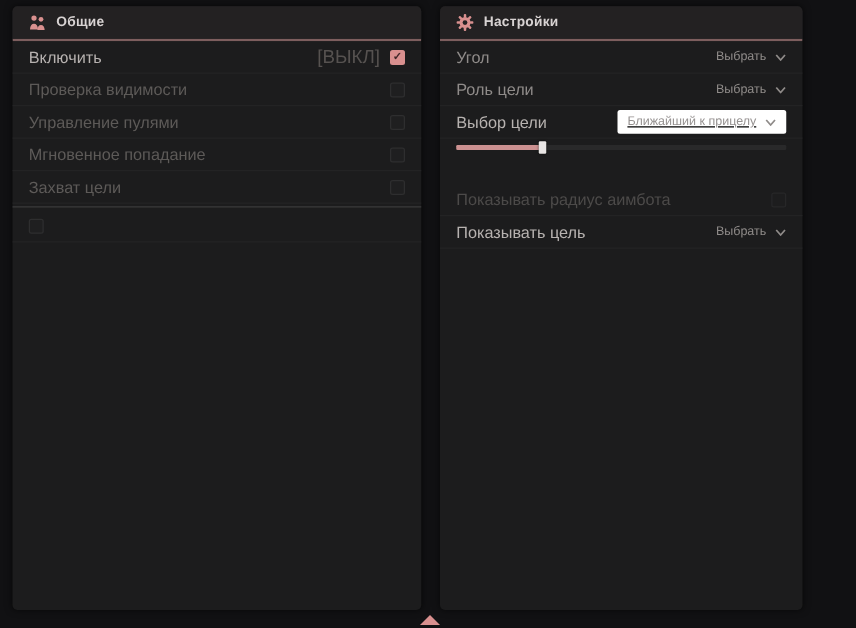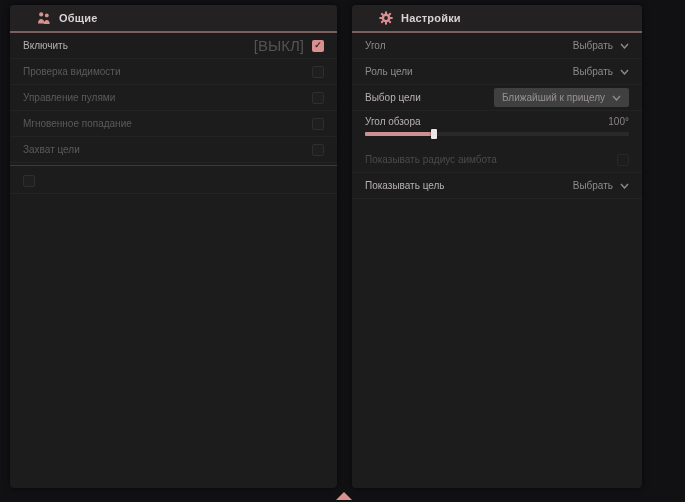--- a/index.html
+++ b/index.html
@@ -12,53 +12,53 @@
   .panel{
     position:absolute;top:5px;height:483px;
     background:#1c1c1d;border-radius:4px;
     box-shadow:0 0 6px rgba(0,0,0,.6);
   }
   #panel-left{left:10px;width:327px;}
   #panel-right{left:352px;width:290px;}
 
   .panel-header{
     height:26px;display:flex;align-items:center;gap:8px;
-    padding:0 27px;background:#232122;
+    padding:0 13px;background:#232122;
     border-bottom:2px solid #7d5e5e;
     border-radius:4px 4px 0 0;
   }
   .panel-title{font-size:11px;font-weight:bold;color:#d8d3d3;letter-spacing:.2px;}
   .hdr-icon{width:14px;height:14px;flex:0 0 auto;}
 
   .rows{padding:0;}
   .row{
     height:25px;display:flex;align-items:center;
     padding:0 13px;position:relative;
     border-bottom:1px solid #232324;
   }
-  .row .label{font-size:10px;flex:1 1 auto;white-space:nowrap;overflow:hidden;}
+  .row .label{font-size:13px;flex:1 1 auto;white-space:nowrap;overflow:hidden;}
   .bright .label{color:#b7b2b0;}
   .mid .label{color:#8f8b89;}
   .dim .label{color:#5d5a58;}
   .disabled .label{color:#4c4a49;}
 
   .keybind{font-size:15px;color:#565250;margin-right:8px;flex:0 0 auto;}
 
   .checkbox{
     width:12px;height:12px;border-radius:2px;flex:0 0 auto;
     box-sizing:border-box;display:flex;align-items:center;justify-content:center;
   }
   .checkbox.unchecked{background:#1f1f20;border:1px solid #2e2e2f;}
   .checkbox.checked{background:#d9908f;}
   .checkbox.checked .tick{font-size:9px;font-weight:bold;color:#402628;line-height:1;}
   .disabled .checkbox.unchecked{border-color:#272728;background:#1d1d1e;}
 
   .dd{display:flex;align-items:center;gap:7px;flex:0 0 auto;cursor:default;justify-content:flex-end;}
   .dd .dd-val{font-size:10px;color:#8f8b89;}
-  .dd.boxed{background:#404040;border-radius:2px;padding:4px 8px;}
+  .dd.boxed{background:#ffffff;border-radius:2px;padding:4px 8px;text-decoration:underline;}
   .dd.boxed .dd-val{color:#969291;}
   .chev{width:9px;height:6px;flex:0 0 auto;}
 
   .row-slider{
     padding:5px 13px 0 13px;height:30px;position:relative;
     border-bottom:1px solid transparent;
   }
   .row-slider .top{display:flex;align-items:center;justify-content:space-between;margin-bottom:5px;}
   .row-slider .label{font-size:10px;color:#b7b2b0;}
   .row-slider .value{font-size:10px;color:#8a8583;}
@@ -168,24 +168,20 @@
       <div class="row bright">
         <span class="label">Выбор цели</span>
         <span class="dd boxed">
           <span class="dd-val">Ближайший к прицелу</span>
           <svg class="chev" viewBox="0 0 9 6">
             <polyline points="1,1 4.5,5 8,1" fill="none" stroke="#8f8b89" stroke-width="1.4"></polyline>
           </svg>
         </span>
       </div>
       <div class="row-slider">
-        <div class="top">
-          <span class="label">Угол обзора</span>
-          <span class="value">100°</span>
-        </div>
         <div class="track">
           <div class="fill" style="width: 26%;">
             <div class="handle"></div>
           </div>
         </div>
       </div>
       <div class="row disabled">
         <span class="label">Показывать радиус аимбота</span>
         <span class="checkbox unchecked"></span>
       </div>

